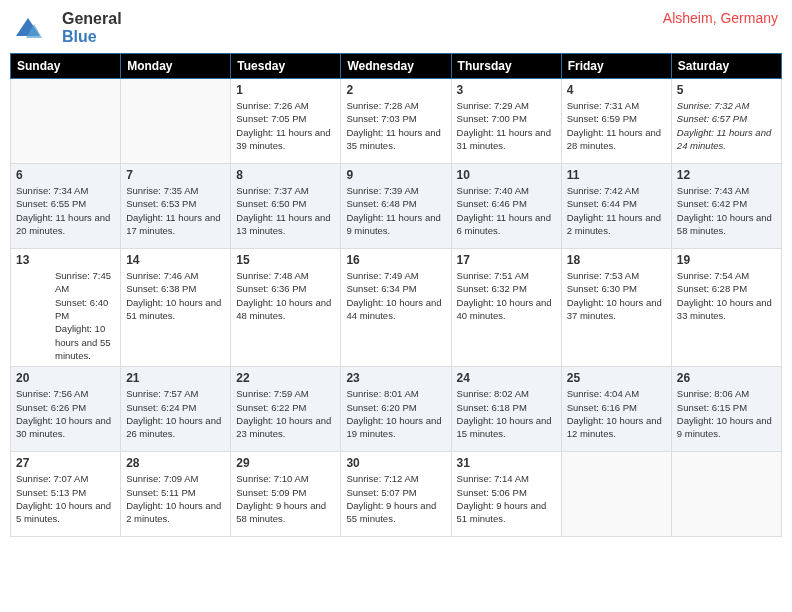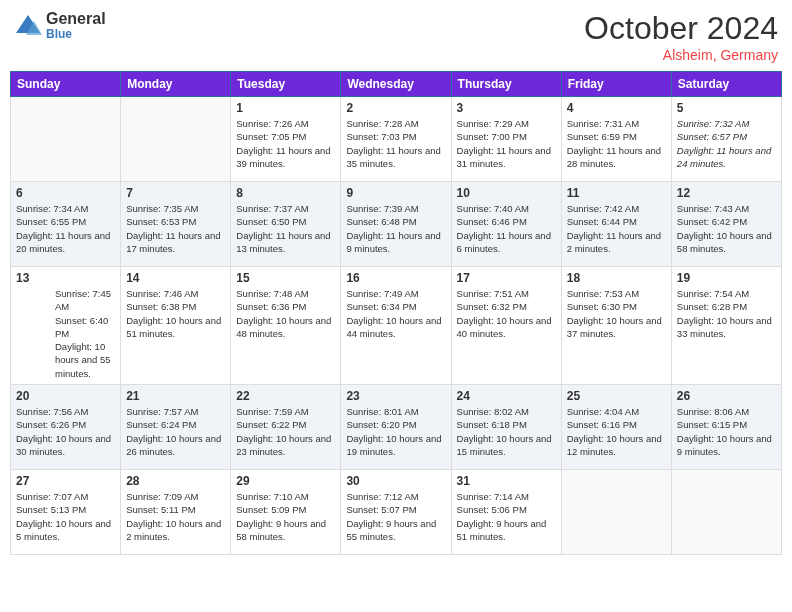--- a/index.html
+++ b/index.html
@@ -13,34 +13,34 @@
     .header {
       display: flex;
       justify-content: space-between;
       align-items: flex-start;
       margin-bottom: 8px;
       padding: 0 4px;
     }
     .logo {
       display: flex;
       align-items: center;
-      gap: 4px;
+      gap: 20px;
     }
     .logo-text {
       display: flex;
       flex-direction: column;
       line-height: 1.1;
     }
     .logo-general {
       font-size: 16px;
       font-weight: bold;
       color: #333;
     }
     .logo-blue {
-      font-size: 12px;
+      font-size: 16px;
       font-weight: bold;
       color: #3a7abf;
     }
     .logo-icon {
       width: 28px;
       height: 28px;
     }
     .title-area {
       text-align: right;
     }
@@ -52,21 +52,21 @@
     .location {
       font-size: 14px;
       color: #ef4444;
     }
     .calendar {
       width: 100%;
       border-collapse: collapse;
       border: 1px solid #ccc;
     }
     .calendar th {
-      background: #6d28d9;
+      background: #000000;
       color: #fff;
       font-size: 12px;
       font-weight: bold;
       padding: 5px 6px;
       text-align: left;
       border: 1px solid #2d6aa0;
     }
     .calendar td {
       width: 14.28%;
       vertical-align: top;
@@ -102,21 +102,20 @@
     <svg class="logo-icon" viewBox="0 0 28 28">
       <polygon points="14,4 26,22 2,22" fill="#3a7abf"></polygon>
       <polygon points="20,10 28,24 12,24" fill="#5a9fd4" opacity="0.7"></polygon>
     </svg>
     <div class="logo-text">
       <span class="logo-general">General</span>
       <span class="logo-blue">Blue</span>
     </div>
   </div>
   <div class="title-area">
-    <div class="month-title">October 2024</div>
     <div class="location">Alsheim, Germany</div>
   </div>
 </div>
 
 <table class="calendar">
   <thead>
     <tr>
     <th>Sunday</th>
         <th>Monday</th>
         <th>Tuesday</th>

